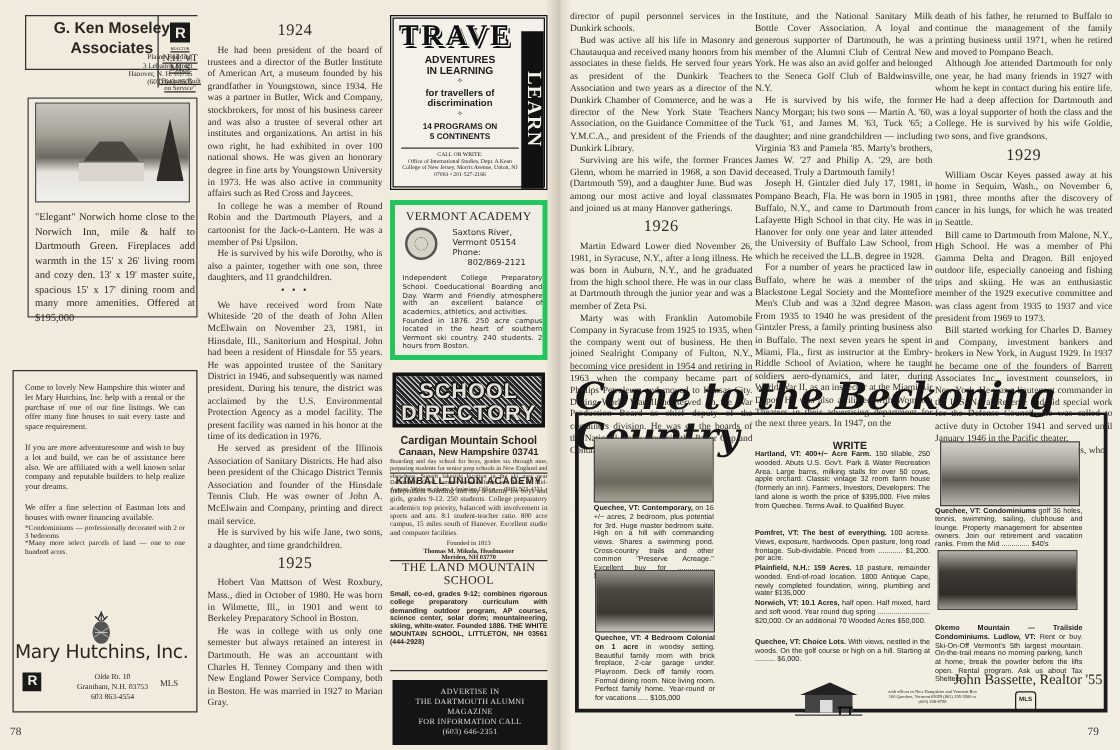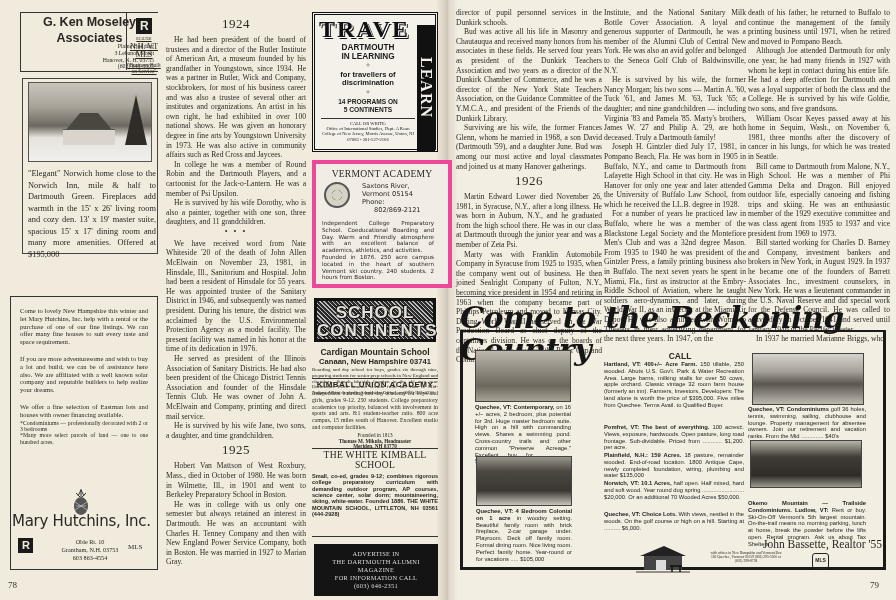--- a/index.html
+++ b/index.html
@@ -10,21 +10,21 @@
   .page.right { left: 446px; width: 450px; background: #f3eee2; }
   .gutter { position: absolute; left: 436px; top: 0; width: 22px; height: 600px;
     background: linear-gradient(to right, rgba(0,0,0,0) 0%, rgba(80,60,40,0.18) 45%, rgba(80,60,40,0.25) 50%, rgba(80,60,40,0.12) 60%, rgba(0,0,0,0) 100%); }
   .abs { position: absolute; }
   .col { font-size: 7.6px; line-height: 9.6px; text-align: justify; color: #2e2a25; }
   .col p { text-indent: 8px; margin-bottom: 0; }
   .year { text-align: center; font-size: 13px; line-height: 16px; margin: 2px 0 3px; letter-spacing: 0.5px; }
   .dots { text-align: center; font-size: 8px; letter-spacing: 2px; line-height: 8px; margin: 1px 0 3px; }
   .pagenum { font-size: 9px; color: #333; }
   
-  .moseley { left: 20px; top: 12px; width: 138px; height: 60px; border: 1px solid #333; border-right: none; }
+  .moseley { left: 20px; top: 12px; width: 138px; height: 44px; border: 1px solid #333; border-right: none; }
   .moseley .name { font-family: "Liberation Sans", sans-serif; font-weight: bold; font-size: 12.5px; line-height: 13px; text-align: center; padding-top: 3px; }
   .moseley .addr { font-size: 5.8px; line-height: 6.8px; text-align: right; position: absolute; right: 4px; top: 30px; }
   .realtor-box { left: 126px; top: 12px; width: 35px; height: 58px; border-left: 1px solid #333; text-decoration: underline; }
   .realtor-logo { width: 16px; height: 16px; background: #1a1a1a; margin: 6px auto 0; position: relative; }
   .realtor-logo::after { content: "R"; color: #f1ebdd; font-family: "Liberation Sans", sans-serif; font-weight: bold; font-size: 12px; position: absolute; left: 4px; top: 1px; }
   .mls-small { font-size: 6px; line-height: 6.6px; text-align: center; margin-top: 3px; }
   .house-photo { left: 28px; top: 82px; width: 124px; height: 80px; border: 1px solid #555;
     background: linear-gradient(180deg, #c8c4bc 0%, #a9a49a 30%, #6d6860 55%, #e6e3dd 70%, #f2f0ec 100%); }
   .house-photo .roof { position:absolute; left:30px; top:30px; width:60px; height:18px; background:#4a4640; clip-path: polygon(10% 100%, 35% 0, 65% 0, 90% 100%); }
   .house-photo .body { position:absolute; left:34px; top:46px; width:52px; height:16px; background:#d9d5cd; border-top:1px solid #555; }
@@ -44,21 +44,21 @@
   
   .travel { left: 312px; top: 12px; width: 126px; height: 140px; border: 3px double #111; background: #f4f1ea; }
   .travel-top { position:absolute; left:4px; top:2px; width:104px; height:24px; font-family:"Liberation Serif",serif; font-weight:bold; font-size:24px; line-height:24px; letter-spacing:2px; color:#111; text-shadow: 1px 1px 0 #fff, 2px 2px 0 #111; }
   .travel-side { position:absolute; right:0; top:10px; width:18px; height:126px; background:#111; color:#f4f1ea; font-family:"Liberation Serif",serif; font-weight:bold; font-size:16px; writing-mode: vertical-rl; text-align:center; letter-spacing:1px; line-height:18px; }
   .travel-inner { position:absolute; left:6px; top:28px; width:94px; text-align:center; font-family:"Liberation Sans",sans-serif; color:#1a1a1a; }
   .travel-inner .h1 { font-weight:bold; font-size:8.2px; line-height:9px; }
   .travel-inner .h2 { font-weight:bold; font-size:7.6px; line-height:8.4px; margin-top:1px; }
   .travel-inner .star { font-size:6px; line-height:9px; }
   .travel-inner .call { font-family:"Liberation Serif",serif; font-size:4.6px; line-height:5.4px; margin-top:3px; border-top:1px solid #333; padding-top:2px; }
   
-  .vtacad { left: 312px; top: 160px; width: 140px; height: 128px; border: 4px solid #ec4899; background: #f1ede4; }
+  .vtacad { left: 312px; top: 160px; width: 126px; height: 128px; border: 4px solid #22c55e; background: #f1ede4; }
   .vtacad .title { font-size: 9.6px; font-weight: normal; text-align: center; margin-top: 4px; letter-spacing: 0.2px; }
   .vtacad .seal { position:absolute; left:8px; top:18px; width:26px; height:26px; border-radius:50%; border:2px solid #555; background: radial-gradient(circle, #d7d2c6 30%, #8f897e 32%, #d7d2c6 36%); }
   .vtacad .addr { position:absolute; left:46px; top:18px; font-family:"DejaVu Sans",sans-serif; font-size:6.6px; line-height:8px; }
   .vtacad .desc { position:absolute; left:6px; top:56px; width:112px; font-family:"DejaVu Sans",sans-serif; font-size:5.6px; line-height:6.8px; text-align:justify; }
   
   .schooldir { left: 314px; top: 298px; width: 122px; height: 44px; border: 3px solid #111;
     background: repeating-linear-gradient(45deg, #222 0 1px, #bbb 1px 2px, #333 2px 3px); }
   .schooldir .t { position:absolute; left:0; width:100%; text-align:center; font-family:"Liberation Sans",sans-serif; font-weight:bold; font-size:17px; line-height:17px; color:#e6e2da; text-shadow: 1px 1px 0 #111, -1px -1px 0 #111; letter-spacing:1px; }
   .cardigan { left: 312px; top: 346px; width: 126px; text-align:center; }
   .cardigan .n { font-family:"Liberation Sans",sans-serif; font-weight:bold; font-size:9.4px; line-height:11px; transform: scaleX(0.92); }
@@ -158,21 +158,21 @@
   <div class="year">1925</div>
   <p>Hobert Van Mattson of West Roxbury, Mass., died in October of 1980. He was born in Wilmette, Ill., in 1901 and went to Berkeley Preparatory School in Boston.</p>
   <p>He was in college with us only one semester but always retained an interest in Dartmouth. He was an accountant with Charles H. Tenney Company and then with New England Power Service Company, both in Boston. He was married in 1927 to Marian Gray.</p>
 
 </div>
 
 <div class="abs travel">
   <div class="travel-top">TRAVE</div>
   <div class="travel-side">LEARN</div>
   <div class="travel-inner">
-    <div class="h1">DARTMOUTH</div>
+    <div class="h1">ADVENTURES</div>
     <div class="h1">IN LEARNING</div>
     <div class="star">✧</div>
     <div class="h2" style="font-weight:bold;">for travellers of</div>
     <div class="h2" style="margin-top:0;">discrimination</div>
     <div class="star">✧</div>
     <div class="h2" style="font-size:6.6px;">14 PROGRAMS ON</div>
     <div class="h2" style="font-size:6.6px;margin-top:0;">5 CONTINENTS</div>
     <div class="call">CALL OR WRITE:</div>
     <div class="call" style="border:none;padding:0;margin:0;">Office of International Studies, Dept. A Kean College of New Jersey, Morris Avenue, Union, NJ 07083 • 201-527-2166</div>
   </div>
@@ -188,38 +188,38 @@
     <div style="padding-left:12px;">802/869-2121</div>
   </div>
   <div class="desc">
     <div>Independent College Preparatory School. Coeducational Boarding and Day. Warm and Friendly atmosphere with an excellent balance of academics, athletics, and activities.</div>
     <div>Founded in 1876. 250 acre campus located in the heart of southern Vermont ski country. 240 students. 2 hours from Boston.</div>
   </div>
 </div>
 
 <div class="abs schooldir">
   <div class="t" style="top:3px;">SCHOOL</div>
-  <div class="t" style="top:21px;">CONTINENTS</div>
+  <div class="t" style="top:21px;">DIRECTORY</div>
 </div>
 <div class="abs cardigan">
   <div class="n">Cardigan Mountain School</div>
   <div class="l">Canaan, New Hampshire 03741</div>
   <div class="d">Boarding and day school for boys, grades six through nine, preparing students for senior prep schools in New England and elsewhere. Superb lakeside location in the ski area near Dartmouth. Coed summer session from late June to Mid-August. Write or phone Admission Office — (603) 523-4321</div>
 </div>
 <div class="rule" style="left:312px;top:378px;width:126px;"></div>
 <div class="abs kua">
   <div class="n">KIMBALL UNION ACADEMY</div>
   <div class="d">Independent boarding and day academy for boys and girls, grades 9-12. 250 students. College preparatory academics top priority, balanced with involvement in sports and arts. 8:1 student-teacher ratio. 800 acre campus, 15 miles south of Hanover. Excellent studio and computer facilities.</div>
   <div class="f">Founded in 1813</div>
   <div class="f" style="margin-top:0;font-weight:bold;">Thomas M. Mikula, Headmaster</div>
   <div class="f" style="margin-top:0;font-weight:bold;">Meriden, NH 03770</div>
 </div>
 <div class="rule" style="left:312px;top:448px;width:126px;"></div>
 <div class="abs whitemt">
-  <div class="n">THE WHITE KIMBALL</div>
+  <div class="n">THE LAND MOUNTAIN</div>
   <div class="n">SCHOOL</div>
   <div class="d">Small, co-ed, grades 9-12; combines rigorous college preparatory curriculum with demanding outdoor program, AP courses, science center, solar dorm; mountaineering, skiing, white-water. Founded 1886. THE WHITE MOUNTAIN SCHOOL, LITTLETON, NH 03561 (444-2928)</div>
 </div>
 <div class="rule" style="left:312px;top:536px;width:126px;"></div>
 <div class="abs adv">
   <div>ADVERTISE IN</div>
   <div>THE DARTMOUTH ALUMNI MAGAZINE</div>
   <div>FOR INFORMATION CALL</div>
   <div>(603) 646-2351</div>
 </div>
@@ -234,40 +234,41 @@
 </div>
 <div class="abs col" style="left:604px;top:8px;width:142px;">
   <p style="text-indent:0">Institute, and the National Sanitary Milk Bottle Cover Association. A loyal and generous supporter of Dartmouth, he was a member of the Alumni Club of Central New York. He was also an avid golfer and belonged to the Seneca Golf Club of Baldwinsville, N.Y.</p>
   <p>He is survived by his wife, the former Nancy Morgan; his two sons — Martin A. '60, Tuck '61, and James M. '63, Tuck '65; a daughter; and nine grandchildren — including Virginia '83 and Pamela '85. Marty's brothers, James W. '27 and Philip A. '29, are both deceased. Truly a Dartmouth family!</p>
   <p>Joseph H. Gintzler died July 17, 1981, in Pompano Beach, Fla. He was born in 1905 in Buffalo, N.Y., and came to Dartmouth from Lafayette High School in that city. He was in Hanover for only one year and later attended the University of Buffalo Law School, from which he received the LL.B. degree in 1928.</p>
   <p>For a number of years he practiced law in Buffalo, where he was a member of the Blackstone Legal Society and the Montefiore Men's Club and was a 32nd degree Mason. From 1935 to 1940 he was president of the Gintzler Press, a family printing business also in Buffalo. The next seven years he spent in Miami, Fla., first as instructor at the Embry-Riddle School of Aviation, where he taught soldiers aero-dynamics, and later, during World War II, as an inspector at the Miami Air Depot. He was also affiliated with Wometco Theaters in their advertising department for the next three years. In 1947, on the</p>
 </div>
 <div class="abs col" style="left:748px;top:8px;width:142px;">
   <p style="text-indent:0">death of his father, he returned to Buffalo to continue the management of the family printing business until 1971, when he retired and moved to Pompano Beach.</p>
   <p>Although Joe attended Dartmouth for only one year, he had many friends in 1927 with whom he kept in contact during his entire life. He had a deep affection for Dartmouth and was a loyal supporter of both the class and the College. He is survived by his wife Goldie, two sons, and five grandsons.</p>
+  <div class="year">1929</div>
   <p>William Oscar Keyes passed away at his home in Sequim, Wash., on November 6, 1981, three months after the discovery of cancer in his lungs, for which he was treated in Seattle.</p>
   <p>Bill came to Dartmouth from Malone, N.Y., High School. He was a member of Phi Gamma Delta and Dragon. Bill enjoyed outdoor life, especially canoeing and fishing trips and skiing. He was an enthusiastic member of the 1929 executive committee and was class agent from 1935 to 1937 and vice president from 1969 to 1973.</p>
   <p>Bill started working for Charles D. Barney and Company, investment bankers and brokers in New York, in August 1929. In 1937 he became one of the founders of Barrett Associates Inc., investment counselors, in New York. He was a lieutenant commander in the U.S. Naval Reserve and did special work for the Defense Council. He was called to active duty in October 1941 and served until January 1946 in the Pacific theater.</p>
   <p>In 1937 he married Marianne Briggs, who</p>
 </div>
 <div class="rule" style="left:456px;top:296px;width:434px;background:#555;"></div>
 
 <div class="abs bassett-frame"></div>
 <div class="abs beckon-title">Come to the Beckoning Country</div>
 
 <div class="photo ph1"></div>
 <div class="listing" style="left:475px;top:404px;width:96px;">
   <b>Quechee, VT: Contemporary,</b> <span>on 16 +/− acres, 2 bedroom, plus potential for 3rd. Huge master bedroom suite. High on a hill with commanding views. Shares a swimming pond. Cross-country trails and other common "Preserve Acreage." Excellent buy for .................. $104,500</span>
 </div>
 <div class="photo ph2"></div>
 <div class="listing" style="left:476px;top:508px;width:96px;">
   <b>Quechee, VT: 4 Bedroom Colonial on 1 acre</b> <span>in woodsy setting. Beautiful family room with brick fireplace, 2-car garage under. Playroom. Deck off family room. Formal dining room. Nice living room. Perfect family home. Year-round or for vacations ..... $105,000</span>
 </div>
 
-<div class="abs land-h">CALL</div>
+<div class="abs land-h">WRITE</div>
 <div class="listing" style="left:604px;top:361px;width:140px;">
   <b>Hartland, VT: 400+/− Acre Farm.</b> <span>150 tillable, 250 wooded. Abuts U.S. Gov't. Park &amp; Water Recreation Area. Large barns, milking stalls for over 50 cows, apple orchard. Classic vintage 32 room farm house (formerly an inn). Farmers, Investors, Developers: The land alone is worth the price of $395,000. Five miles from Quechee. Terms Avail. to Qualified Buyer.</span>
 </div>
 <div class="listing" style="left:604px;top:424px;width:140px;">
   <b>Pomfret, VT: The best of everything.</b> <span>100 acres±. Views, exposure, hardwoods. Open pasture, long road frontage. Sub-dividable. Priced from ............ $1,200. per acre.</span>
 </div>
 <div class="listing" style="left:604px;top:452px;width:140px;">
   <b>Plainfield, N.H.: 159 Acres.</b> <span>18 pasture, remainder wooded. End-of-road location. 1800 Antique Cape, newly completed foundation, wiring, plumbing and water $135,000</span>
 </div>
 <div class="listing" style="left:604px;top:480px;width:140px;">

